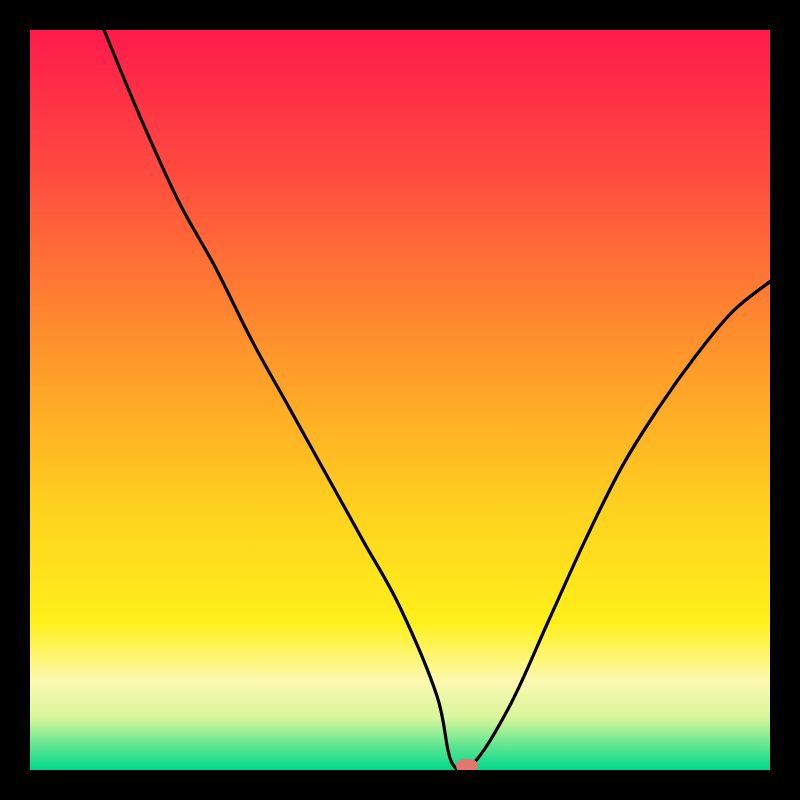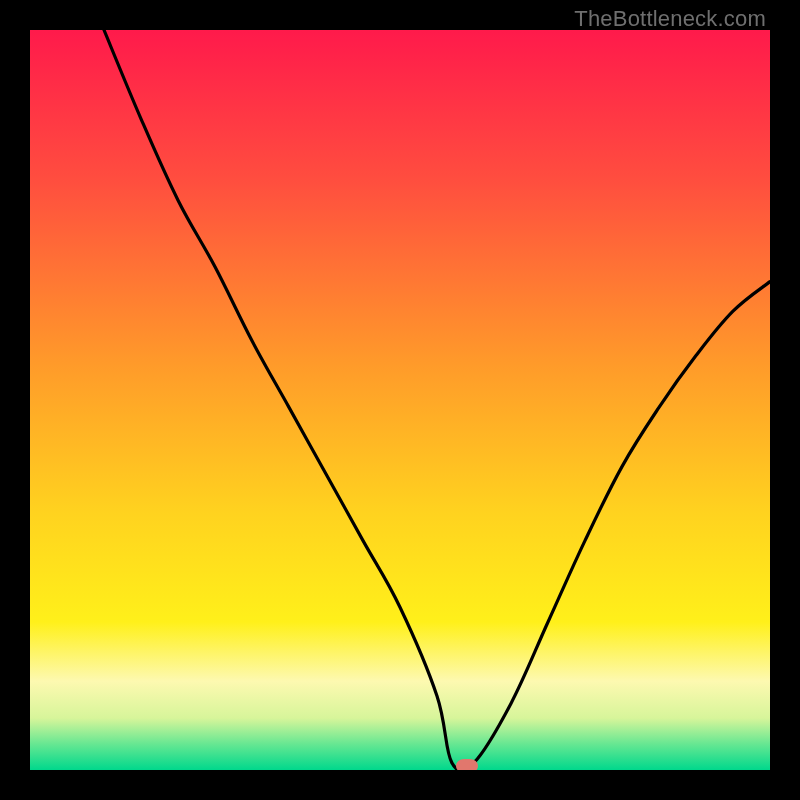--- a/index.html
+++ b/index.html
@@ -48,21 +48,20 @@
   }
   svg.curve {
     position: absolute;
     inset: 0;
   }
 </style>
 </head>
 <body>
 
 <div class="frame">
-  <div class="watermark">TheBottleneck.com</div>
 
   <div class="plot-area">
     <svg class="gradient-bg" viewBox="0 0 740 740" preserveAspectRatio="none">
       <defs>
         <linearGradient id="bg-grad" x1="0" y1="0" x2="0" y2="1">
             <stop offset="0%" stop-color="#ff1a4b"></stop>
             <stop offset="20%" stop-color="#ff4d3f"></stop>
             <stop offset="45%" stop-color="#ff9a2a"></stop>
             <stop offset="65%" stop-color="#ffd21f"></stop>
             <stop offset="80%" stop-color="#fff01a"></stop>

